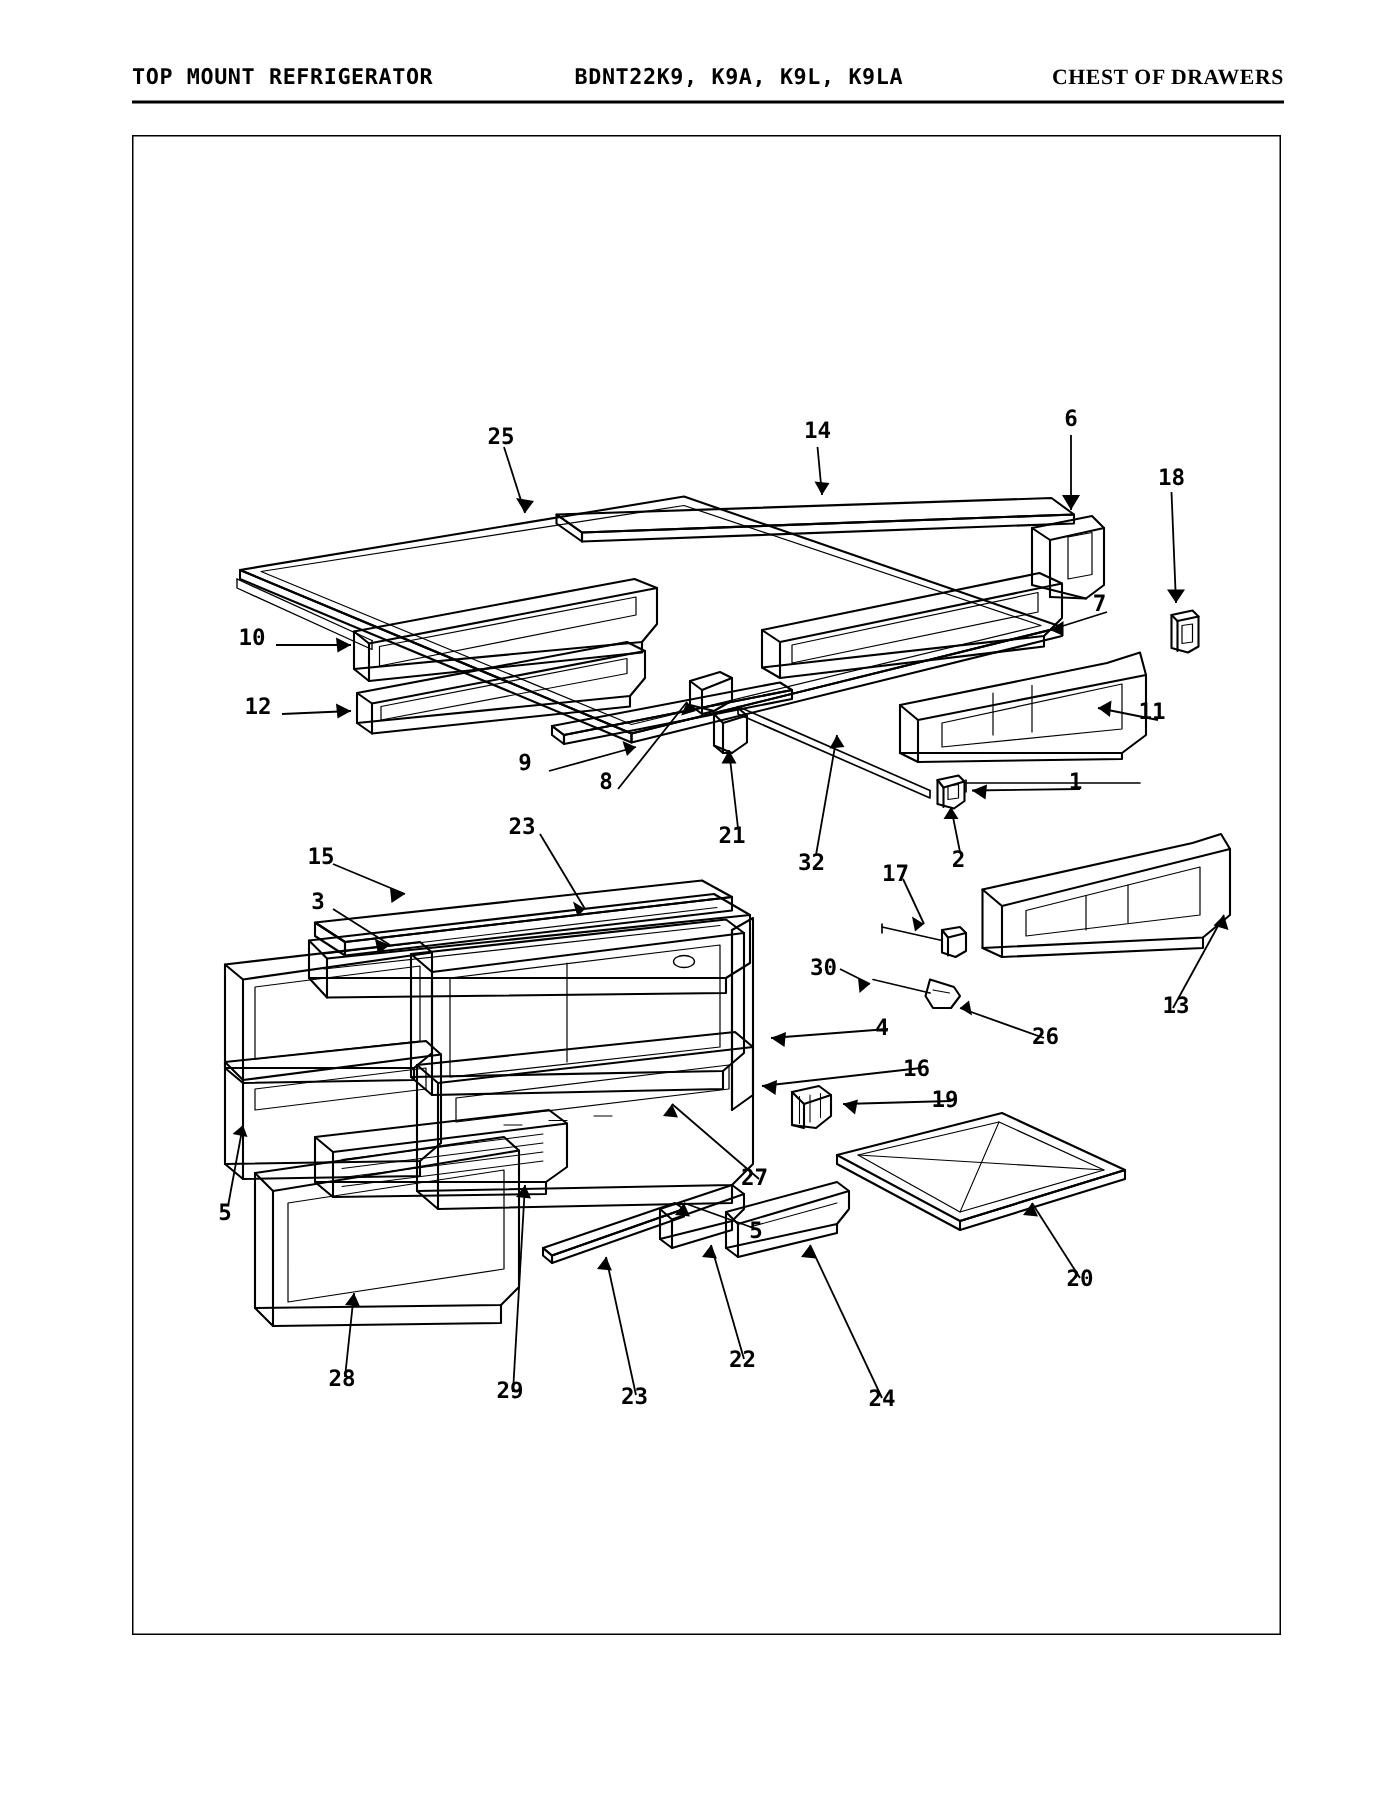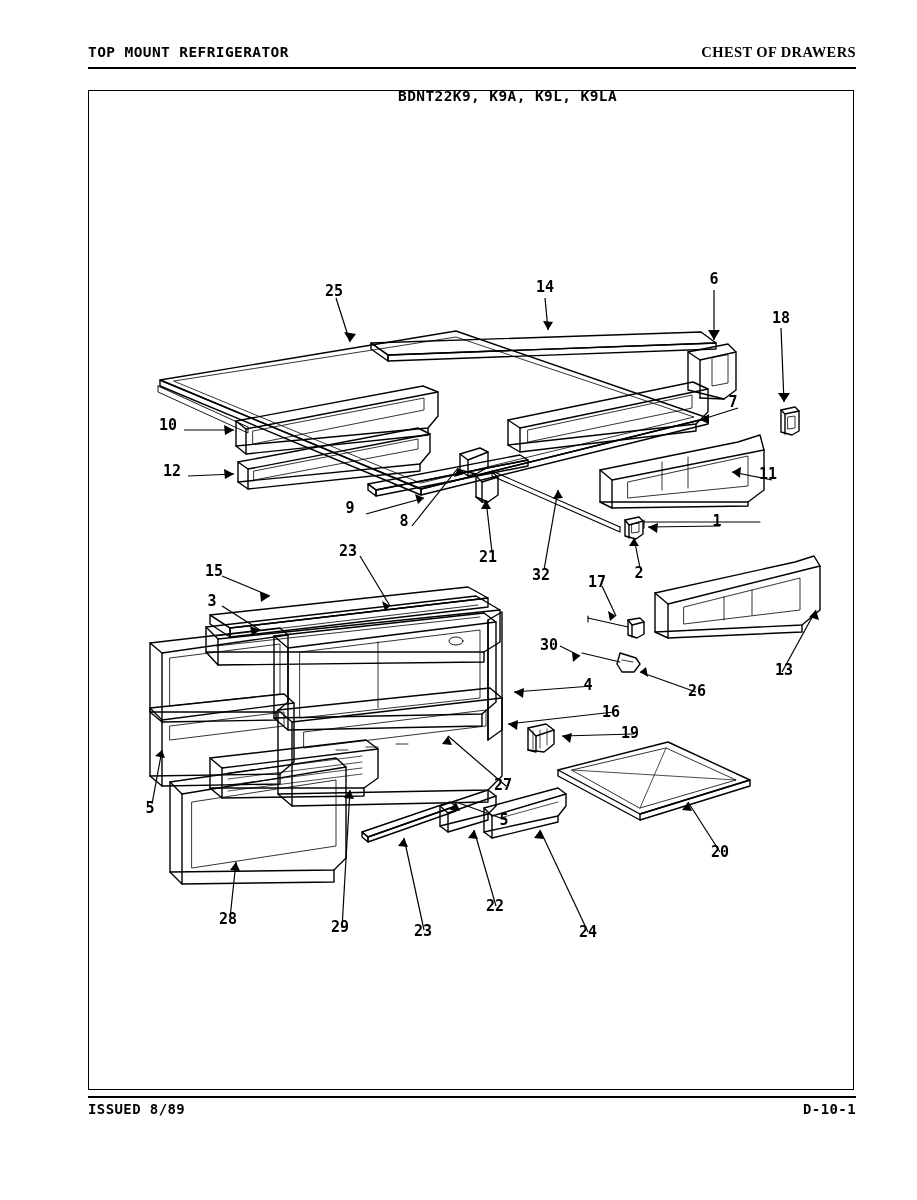--- a/index.html
+++ b/index.html
@@ -40,21 +40,21 @@
   }
   .hdr-text {
     position: absolute;
     top: 0;
     font-size: 14.5px;
     font-weight: bold;
     letter-spacing: 0.4px;
     white-space: nowrap;
   }
   .hdr-left  { left: 0px; }
-  .hdr-mid   { left: 310px; margin-top: 44px; }
+  .hdr-mid   { left: 295px; }
   .hdr-right { right: 0px; font-family: Liberation Serif, serif; }
 
   
   .footer {
     position: absolute;
     left: 88px;
     top: 1096px;
     width: 768px;
     height: 26px;
   }
@@ -468,19 +468,14 @@
   <div class="callout" style="left:150px;top:808px">5</div>
   <div class="callout" style="left:503px;top:785px">27</div>
   <div class="callout" style="left:504px;top:820px">5</div>
   <div class="callout" style="left:720px;top:852px">20</div>
   <div class="callout" style="left:228px;top:919px">28</div>
   <div class="callout" style="left:340px;top:927px">29</div>
   <div class="callout" style="left:423px;top:931px">23</div>
   <div class="callout" style="left:495px;top:906px">22</div>
   <div class="callout" style="left:588px;top:932px">24</div>
 
-  <div class="footer">
-    <div class="rule"></div>
-    <div class="ftr-text ftr-left">ISSUED 8/89</div>
-    <div class="ftr-text ftr-right">D-10-1</div>
-  </div>
 
 </div>
 
 </body></html>

